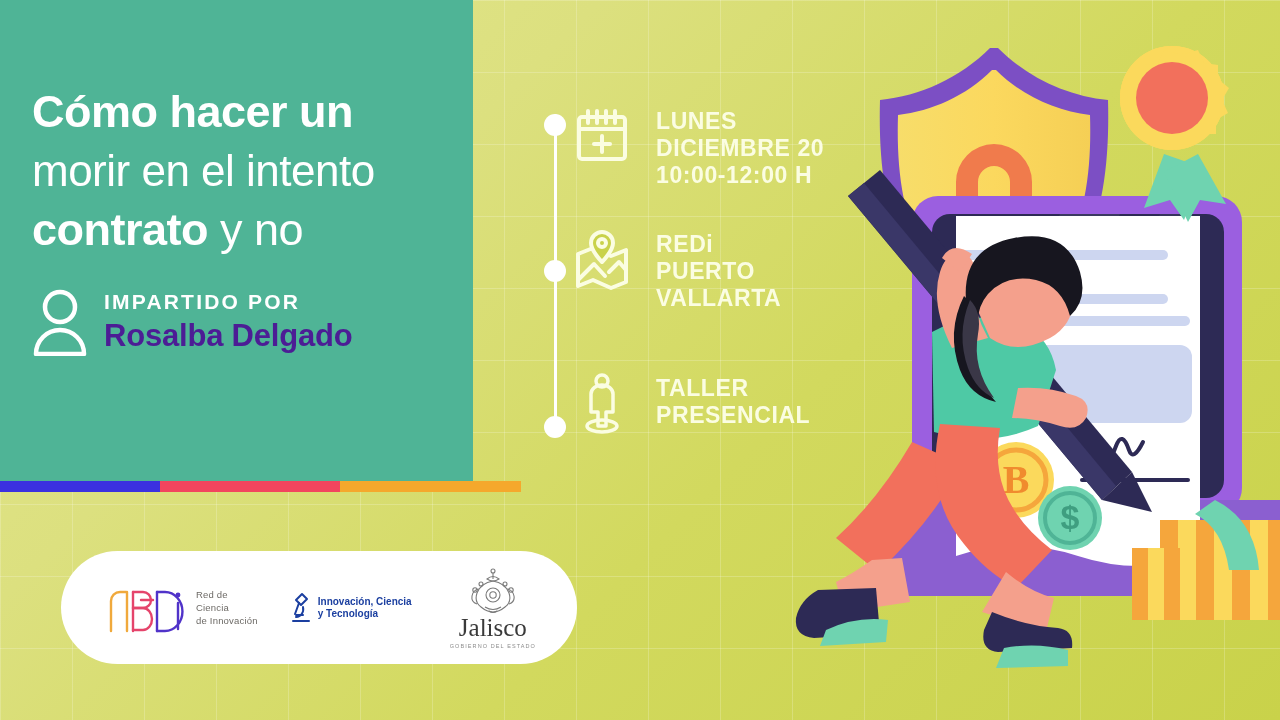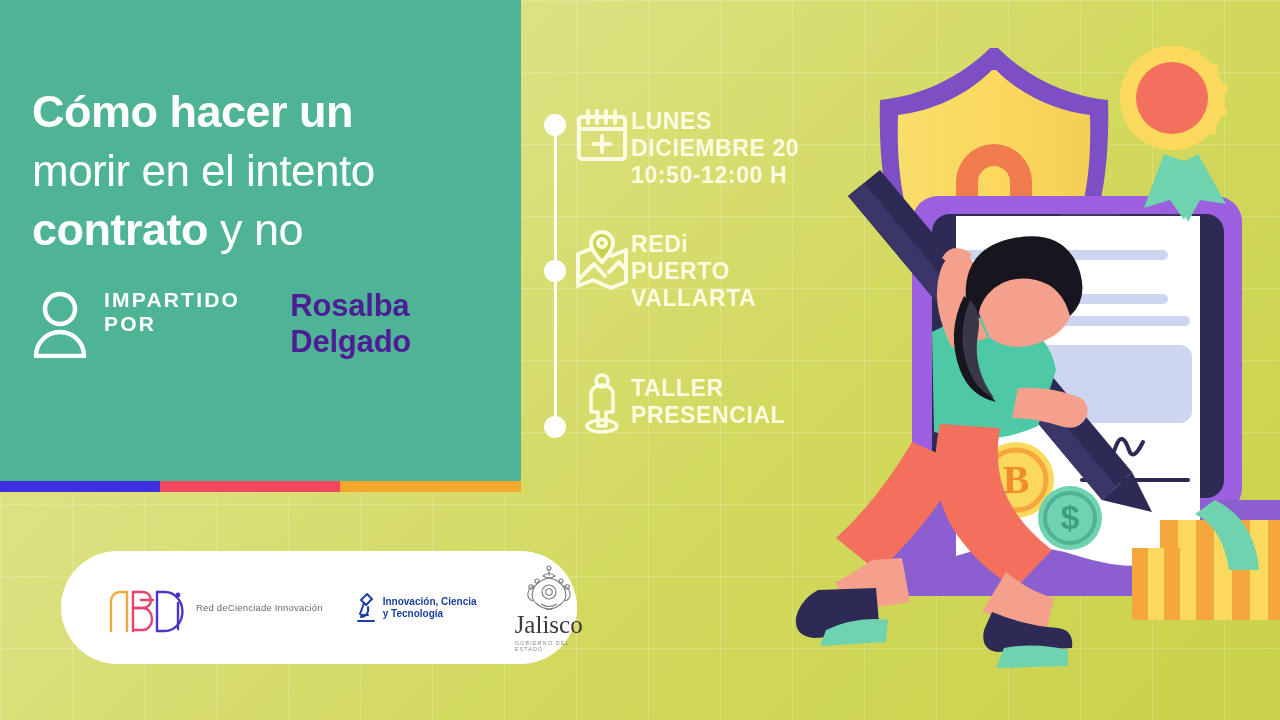--- a/index.html
+++ b/index.html
@@ -15,37 +15,37 @@
     position:absolute; inset:0;
     background-image:
       linear-gradient(to right, rgba(255,255,255,.20) 1px, transparent 1px),
       linear-gradient(to bottom, rgba(255,255,255,.20) 1px, transparent 1px);
     background-size:72px 72px;
     pointer-events:none;
   }
 
   
   .left-panel{
-    position:absolute; left:0; top:0; width:521px; height:481px;
+    position:absolute; left:0; top:0; width:473px; height:481px;
     background:#4fb496;
   }
   .title-block{ position:absolute; left:32px; top:82px; width:470px; }
   .title-line{
     color:#ffffff; font-size:45px; line-height:59px; letter-spacing:-0.5px;
     white-space:nowrap;
   }
   .tl-bold{ font-weight:bold; }
   .tl-light{ font-weight:300; }
   .title-line.l3{ font-weight:300; font-size:44px; }
 
   .speaker-row{
     position:absolute; left:32px; top:288px; display:flex; align-items:center; gap:16px;
   }
   .person-icon{ width:56px; height:68px; flex:0 0 auto; }
-  .speaker-text{ display:flex; flex-direction:row; gap:4px; }
+  .speaker-text{ display:flex; flex-direction:column; gap:4px; }
   .imparted-by{
     color:#ffffff; font-size:21px; font-weight:bold; letter-spacing:2.2px;
   }
   .speaker-name{
     color:#4c1d95; font-size:31px; font-weight:bold; letter-spacing:-0.2px;
   }
 
   
   .stripe{ position:absolute; left:0; top:481px; height:11px; width:521px; display:flex; }
   .stripe span{ display:block; height:100%; }
@@ -60,21 +60,21 @@
     background:#ffffff; border-radius:2px;
   }
   .tl-dot{
     position:absolute; left:7px; width:22px; height:22px; border-radius:50%;
     background:#ffffff;
   }
   .tl-dot.d1{ top:14px; }
   .tl-dot.d2{ top:160px; }
   .tl-dot.d3{ top:316px; }
 
-  .detail-item{ position:absolute; left:38px; display:flex; align-items:flex-start; gap:2px; }
+  .detail-item{ position:absolute; left:38px; display:flex; align-items:flex-start; gap:27px; }
   .detail-item.i1{ top:5px; }
   .detail-item.i2{ top:128px; }
   .detail-item.i3{ top:272px; }
   .detail-icon{ width:54px; height:62px; flex:0 0 auto; }
   .detail-lines{ display:flex; flex-direction:column; padding-top:3px; }
   .detail-lines span{
     color:#fbfde2; font-size:23px; font-weight:bold; line-height:27px; letter-spacing:0.6px;
     white-space:nowrap;
   }
 
@@ -82,21 +82,21 @@
   .illustration{ position:absolute; left:760px; top:0; width:520px; height:720px; }
 
   
   .logo-bar{
     position:absolute; left:61px; top:551px; width:516px; height:113px;
     background:#ffffff; border-radius:57px;
     display:flex; align-items:center;
   }
   .logo-redi{ display:flex; align-items:center; gap:9px; margin-left:44px; }
   .redi-mark{ width:82px; height:54px; flex:0 0 auto; }
-  .redi-caption{ display:flex; flex-direction:row; }
+  .redi-caption{ display:flex; flex-direction:column; }
   .redi-caption span{
     color:#6d6a66; font-size:9.5px; line-height:13px; letter-spacing:.2px; white-space:nowrap;
   }
   .logo-ict{ display:flex; align-items:center; gap:6px; margin-left:32px; }
   .ict-icon{ width:22px; height:34px; flex:0 0 auto; }
   .ict-text{ display:flex; flex-direction:column; }
   .ict-text span{
     color:#1b3fa0; font-size:10px; font-weight:bold; line-height:12px; white-space:nowrap;
   }
   .logo-jalisco{ display:flex; flex-direction:column; align-items:center; margin-left:38px; }
@@ -285,21 +285,21 @@
             <line x1="31" y1="6" x2="31" y2="18"></line>
             <line x1="40" y1="6" x2="40" y2="18"></line>
             <line x1="27" y1="31" x2="27" y2="47"></line>
             <line x1="19" y1="39" x2="35" y2="39"></line>
           </g>
         </svg>
       </span>
       <span class="detail-lines">
         <span>LUNES</span>
         <span>DICIEMBRE 20</span>
-        <span>10:50-12:00 H</span>
+        <span>10:00-12:00 H</span>
       </span>
     </div>
 
     <div class="detail-item i3">
       <span class="detail-icon">
         <svg viewBox="0 0 54 62" width="54" height="62">
           <g fill="none" stroke="#fbfde2" stroke-width="3.5" stroke-linecap="round" stroke-linejoin="round">
             <circle cx="27" cy="9" r="6"></circle>
             <path d="M16 22 a11 9 0 0 1 22 0 v18 h-7 v14 h-8 v-14 h-7 Z"></path>
             <ellipse cx="27" cy="54" rx="15" ry="6"></ellipse>

